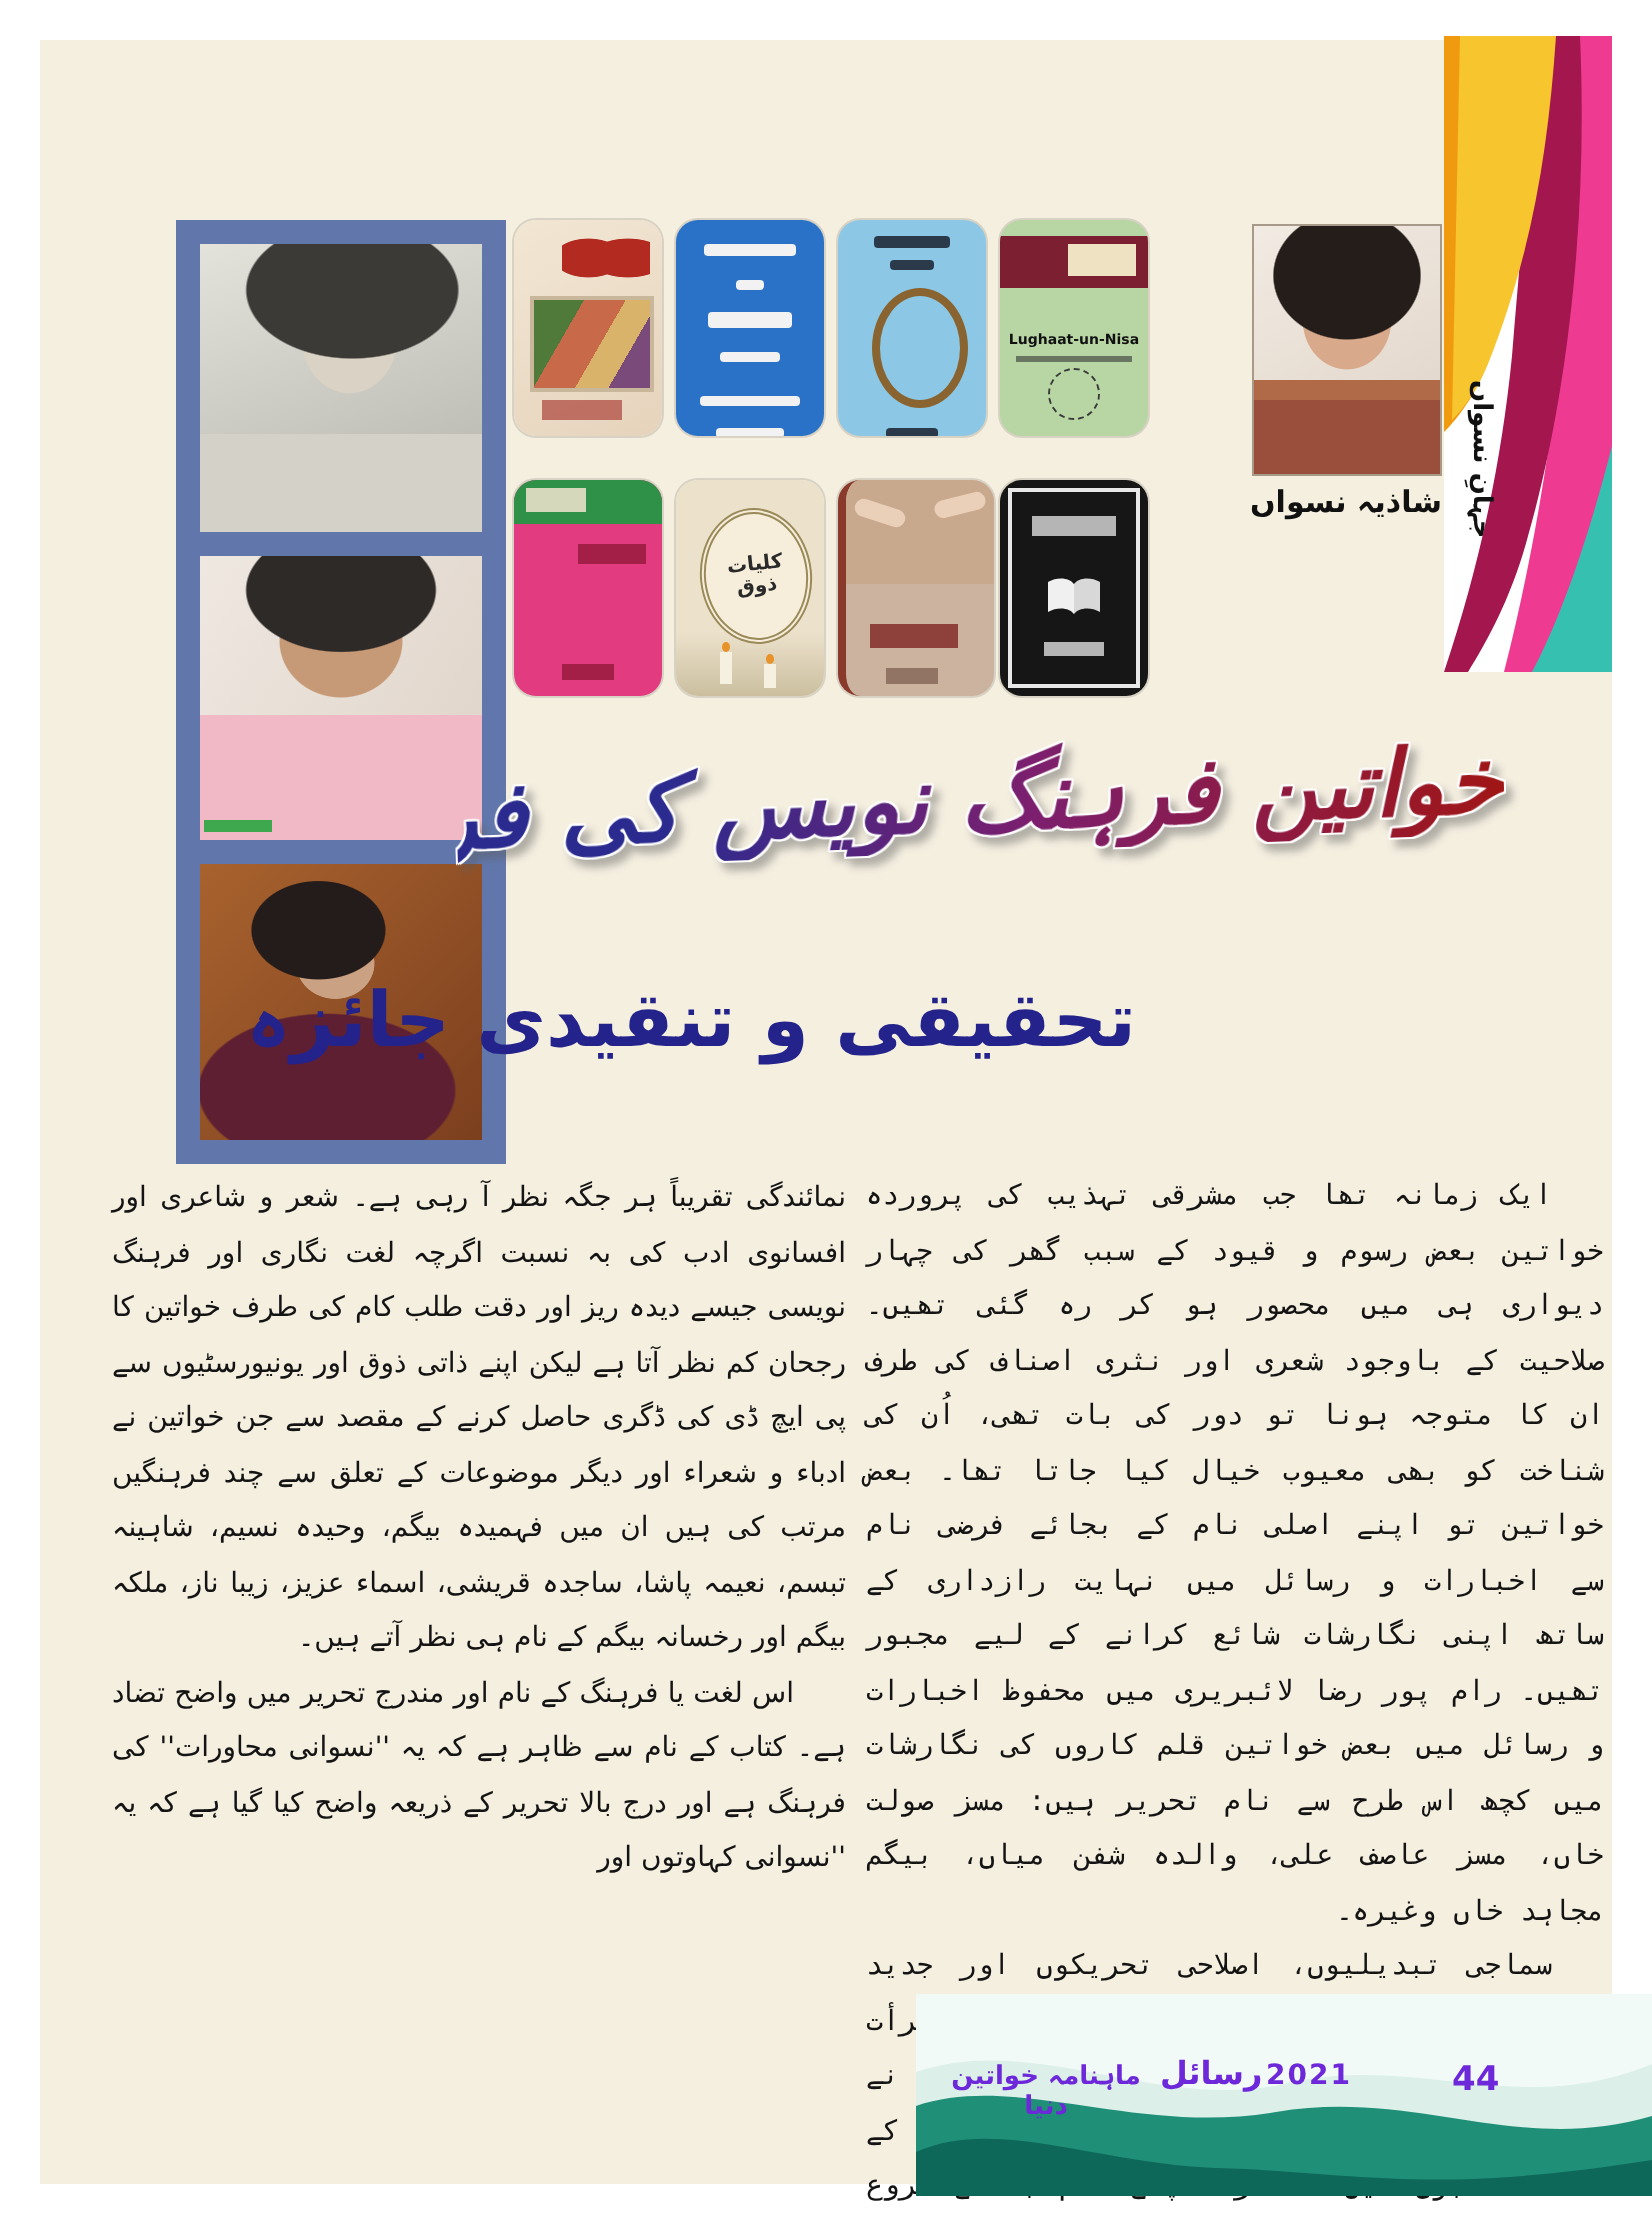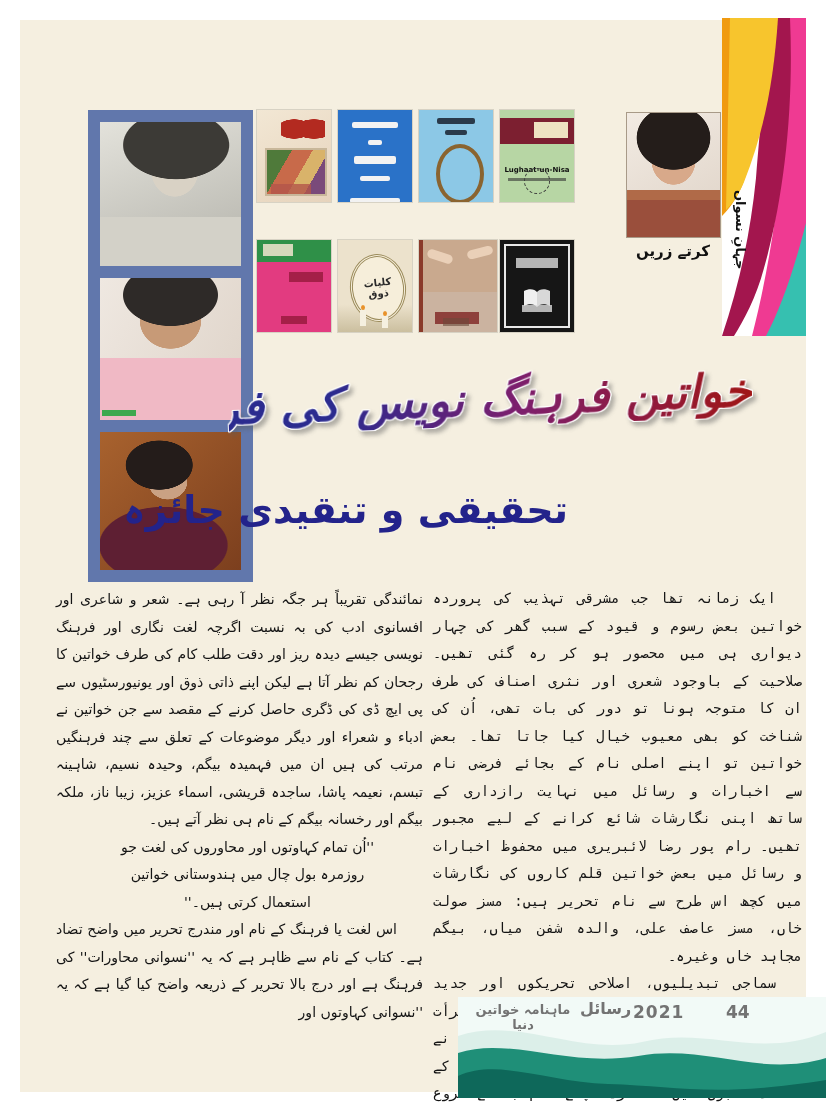--- a/index.html
+++ b/index.html
@@ -29,21 +29,21 @@
   .photo-3{top:322px;height:138px;
     background:
       radial-gradient(ellipse 46% 28% at 45% 82%, #5e1f33 98%, transparent 100%),
       radial-gradient(ellipse 24% 18% at 42% 24%, #241c1a 98%, transparent 100%),
       radial-gradient(ellipse 14% 13% at 48% 36%, #caa183 98%, transparent 100%),
       linear-gradient(135deg,#a8622e,#7c3f1e);}
   .caption-overlay{position:absolute;left:2px;bottom:4px;width:34px;height:6px;background:#1fa43a;opacity:.85;}
 
   
   .covers-grid{left:257px;top:110px;width:318px;height:254px;}
-  .cover{position:absolute;width:74px;height:92px;box-shadow:0 0 0 1px rgba(0,0,0,.12);overflow:hidden;}
+  .cover{position:absolute;width:74px;height:108px;box-shadow:0 0 0 1px rgba(0,0,0,.12);overflow:hidden;border-radius:11px;}
   .cv1{left:0;top:0;background:linear-gradient(150deg,#f2e7d4,#e6d3bc);}
   .cv1 .t{position:absolute;right:6px;top:8px;width:44px;height:22px;background:
       radial-gradient(ellipse 40% 45% at 30% 50%, #b32a20 96%, transparent 100%),
       radial-gradient(ellipse 45% 45% at 75% 50%, #b32a20 96%, transparent 100%);}
   .cv1 .art{position:absolute;left:8px;top:38px;width:58px;height:44px;border:2px solid #c8b79a;
       background:linear-gradient(120deg,#4f7a3a 0 30%,#c86a4a 30% 55%,#d9b36a 55% 75%,#7a4a7a 75%);}
   .cv1 .f{position:absolute;left:14px;bottom:8px;width:40px;height:10px;background:#b3554a;opacity:.8;}
   .cv2{left:81px;top:0;background:#2a72c8;}
   .bar{position:absolute;background:#f2f2f2;border-radius:2px;}
   .cv3{left:162px;top:0;background:#8cc8e6;}
@@ -102,24 +102,24 @@
   .col{font-size:14px;line-height:27.5px;color:#141414;direction:rtl;text-align:justify;}
   .col p{margin:0;text-indent:26px;}
   .col p.cont{text-indent:0;}
   .col-right{left:433px;top:586px;width:369px;font-family:Liberation Mono, monospace;}
   .col-left{left:56px;top:586px;width:367px;}
   .pull-quote{margin:0 36px 0 52px !important;text-align:center;text-indent:0 !important;}
 
   
   .footer-block{left:458px;top:997px;width:368px;height:101px;background:#f2faf7;overflow:hidden;}
   .footer-waves{position:absolute;left:0;bottom:0;width:368px;height:80px;}
-  .ft{position:absolute;color:#737373;font-weight:bold;}
+  .ft{position:absolute;color:#6d28d9;font-weight:bold;margin-top:28px;}
   .ft-name{left:468px;top:1002px;width:110px;font-size:13px;direction:rtl;text-align:center;}
   .ft-month{left:580px;top:999px;font-size:16px;direction:rtl;}
-  .ft-year{left:633px;top:1002px;font-size:17px;letter-spacing:1px;}
+  .ft-year{left:633px;top:1002px;font-size:14px;letter-spacing:1px;}
   .ft-page{left:726px;top:1002px;font-size:17px;}
 </style>
 </head>
 <body>
 
 <div class="abs content-area"></div>
 
 <div class="abs photo-strip">
   <div class="strip-photo photo-1"></div>
   <div class="strip-photo photo-2">
@@ -179,42 +179,41 @@
     <div class="t"></div>
     <svg width="30" height="22" style="position:absolute;left:22px;top:48px;" viewBox="0 0 30 22">
       <path d="M2,3 C7,0 13,1 15,4 L15,19 C13,16 7,15 2,18 Z" fill="#f0f0f0"></path>
       <path d="M28,3 C23,0 17,1 15,4 L15,19 C17,16 23,15 28,18 Z" fill="#d8d8d8"></path>
     </svg>
     <div class="b"></div>
   </div>
 </div>
 
 <div class="abs author-photo"></div>
-<div class="abs author-caption">کرتے زریں</div>
+<div class="abs author-caption">شاذیہ نسواں</div>
 
 <svg class="abs ribbon" viewBox="0 0 84 318" preserveAspectRatio="none">
   <rect x="0" y="0" width="84" height="318" fill="#ffffff"></rect>
   <path d="M60,0 L84,0 L84,318 L30,318 C50,240 62,150 64,80 C65,50 63,20 60,0 Z" fill="#ef3a92"></path>
   <path d="M84,205 L84,318 L44,318 C58,292 72,252 84,205 Z" fill="#36c0b0"></path>
   <path d="M46,0 L68,0 C72,90 62,180 42,250 C34,280 22,302 12,318 L0,318 C16,270 28,220 34,160 C38,110 44,50 46,0 Z" fill="#a3164e"></path>
   <path d="M0,0 L52,0 C50,60 42,110 20,168 C14,182 6,192 0,198 Z" fill="#f09a10"></path>
   <path d="M8,0 L56,0 C52,58 44,108 22,164 C16,178 10,186 4,192 Z" fill="#f7c52d"></path>
 </svg>
 <div class="abs ribbon-label">جہانِ نسواں</div>
 
 <div class="abs title-1">خواتین فرہنگ نویس کی فرہنگوں کا</div>
 <div class="abs title-2">تحقیقی و تنقیدی جائزہ</div>
 
 <div class="abs col col-right">
   <p>ایک زمانہ تھا جب مشرقی تہذیب کی پروردہ خواتین بعض رسوم و قیود کے سبب گھر کی چہار دیواری ہی میں محصور ہو کر رہ گئی تھیں۔ صلاحیت کے باوجود شعری اور نثری اصناف کی طرف ان کا متوجہ ہونا تو دور کی بات تھی، اُن کی شناخت کو بھی معیوب خیال کیا جاتا تھا۔ بعض خواتین تو اپنے اصلی نام کے بجائے فرضی نام سے اخبارات و رسائل میں نہایت رازداری کے ساتھ اپنی نگارشات شائع کرانے کے لیے مجبور تھیں۔ رام پور رضا لائبریری میں محفوظ اخبارات و رسائل میں بعض خواتین قلم کاروں کی نگارشات میں کچھ اس طرح سے نام تحریر ہیں: مسز صولت خاں، مسز عاصف علی، والدہ شفن میاں، بیگم مجاہد خاں وغیرہ۔</p>
   <p>سماجی تبدیلیوں، اصلاحی تحریکوں اور جدید تعلیم کے سبب بعض خواتین میں رفتہ رفتہ جرأت و ہمت کے عناصر نمودار ہونے لگے۔ انھوں نے جرأتِ نسواں کا مظاہرہ کرتے ہوئے زندگی کے مختلف شعبوں میں نہ صرف اپنے قدم جمانے شروع کر دیے بلکہ وہ ادب کی مختلف اصناف کی طرف بھی متوجہ ہونے لگیں۔ شعر و شاعری ہو یا افسانوی ادب، غیر افسانوی ادب ہو یا علوم و فنون کے دیگر شعبہ جات، عہد حاضر میں خواتین کی</p>
 </div>
 <div class="abs col col-left">
   <p class="cont">نمائندگی تقریباً ہر جگہ نظر آ رہی ہے۔ شعر و شاعری اور افسانوی ادب کی بہ نسبت اگرچہ لغت نگاری اور فرہنگ نویسی جیسے دیدہ ریز اور دقت طلب کام کی طرف خواتین کا رجحان کم نظر آتا ہے لیکن اپنے ذاتی ذوق اور یونیورسٹیوں سے پی ایچ ڈی کی ڈگری حاصل کرنے کے مقصد سے جن خواتین نے ادباء و شعراء اور دیگر موضوعات کے تعلق سے چند فرہنگیں مرتب کی ہیں ان میں فہمیدہ بیگم، وحیدہ نسیم، شاہینہ تبسم، نعیمہ پاشا، ساجدہ قریشی، اسماء عزیز، زیبا ناز، ملکہ بیگم اور رخسانہ بیگم کے نام ہی نظر آتے ہیں۔</p>
-  <p class="pull-quote">''اُن تمام کہاوتوں اور محاوروں کی لغت جو روزمرہ بول چال میں ہندوستانی خواتین استعمال کرتی ہیں۔''</p>
   <p>اس لغت یا فرہنگ کے نام اور مندرج تحریر میں واضح تضاد ہے۔ کتاب کے نام سے ظاہر ہے کہ یہ ''نسوانی محاورات'' کی فرہنگ ہے اور درج بالا تحریر کے ذریعہ واضح کیا گیا ہے کہ یہ ''نسوانی کہاوتوں اور</p>
 </div>
 
 <div class="abs footer-block">
   <svg class="footer-waves" viewBox="0 0 368 80" preserveAspectRatio="none">
     <path d="M0,18 C60,-2 120,38 184,24 C250,8 300,42 368,14 L368,80 L0,80 Z" fill="#dcefe9"></path>
     <path d="M0,35 C50,18 110,50 180,38 C250,26 300,60 368,40 L368,80 L0,80 Z" fill="#1f8f78"></path>
     <path d="M0,58 C40,40 90,64 150,66 C220,68 255,80 368,62 L368,80 L0,80 Z" fill="#0e685a"></path>
   </svg>
 </div>

